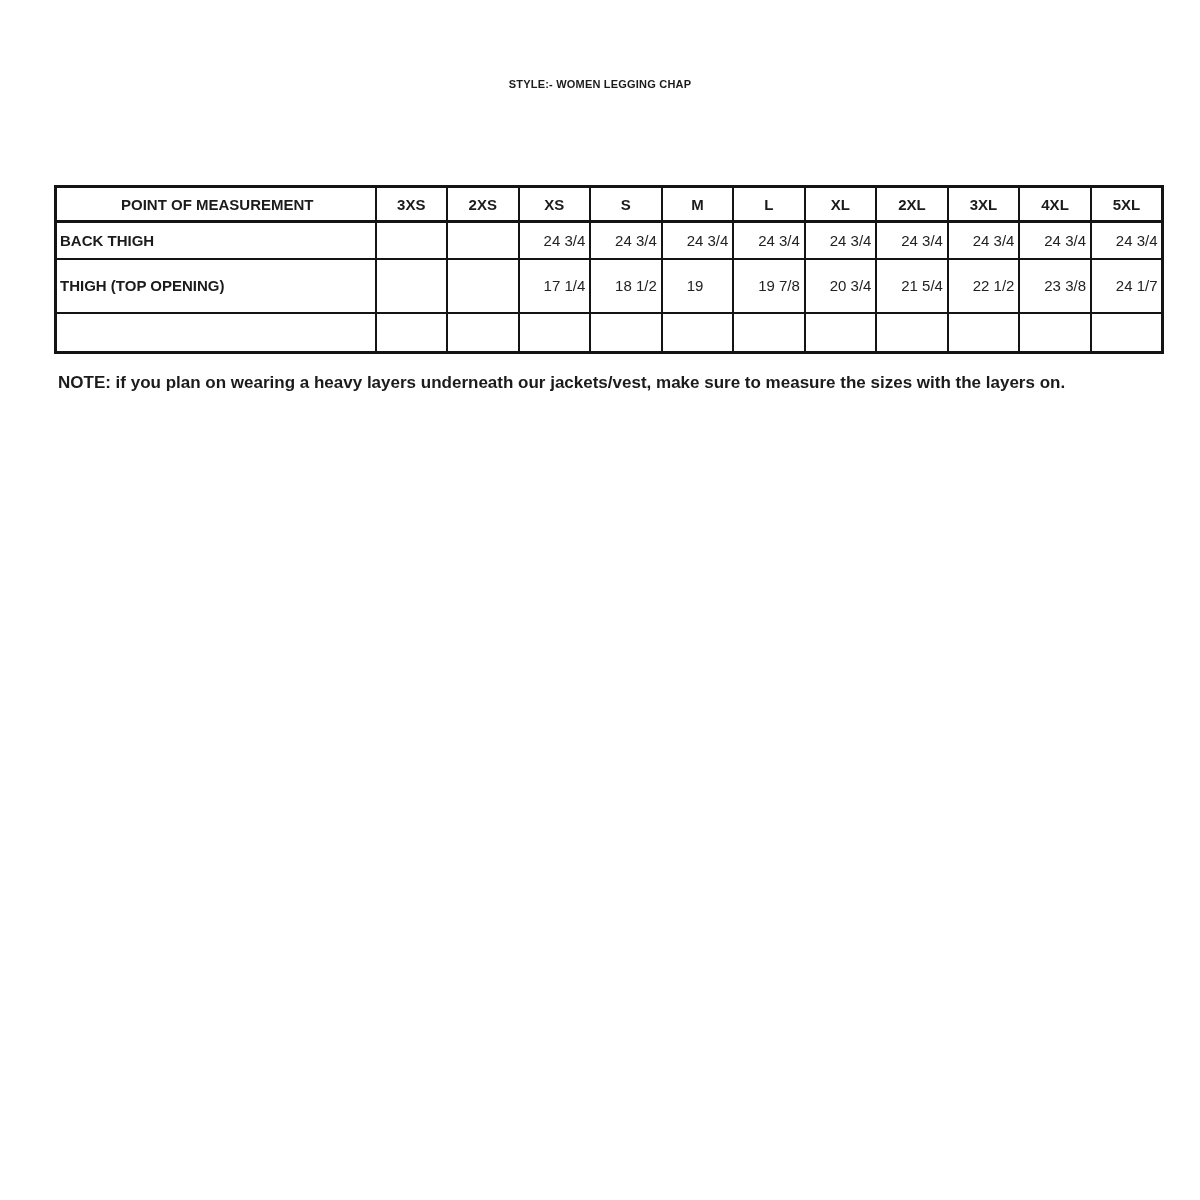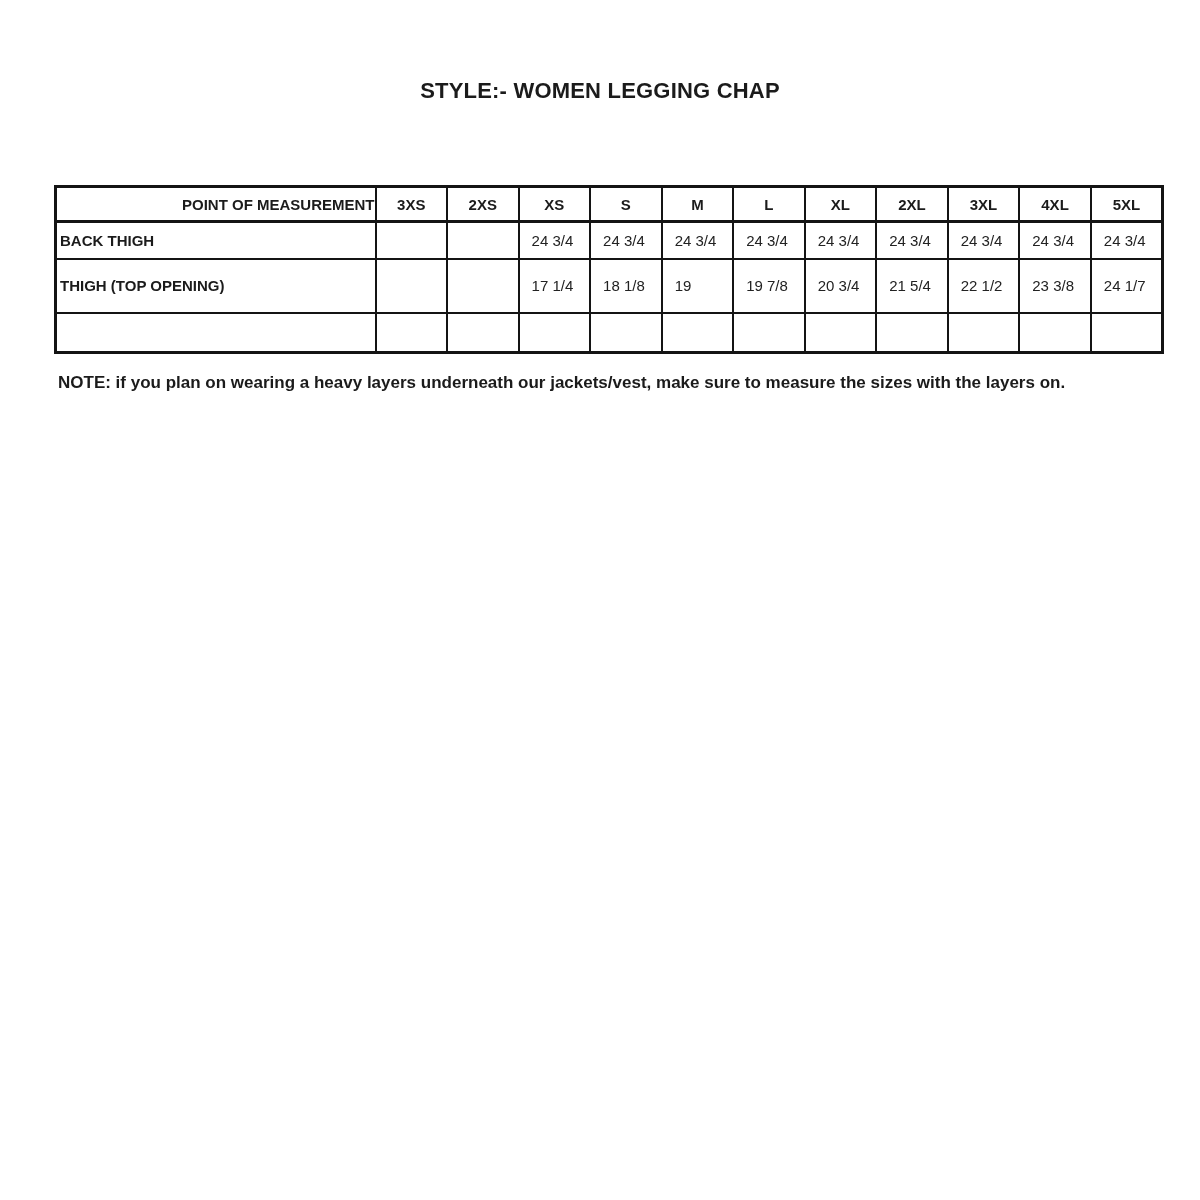--- a/index.html
+++ b/index.html
@@ -13,21 +13,21 @@
   .page {
     position: relative;
     width: 1200px; height: 1200px;
     background: #ffffff;
   }
   .doc-title {
     position: absolute;
     top: 78px; left: 0;
     width: 1200px;
     text-align: center;
-    font-size: 22px;
+    font-size: 11px;
     font-weight: bold;
     letter-spacing: 0.2px;
     color: #1b1b1b;
   }
   .size-table {
     position: absolute;
     top: 185px; left: 54px;
     width: 1110px;
     border-collapse: collapse;
     table-layout: fixed;
@@ -41,36 +41,36 @@
     overflow: hidden;
     white-space: nowrap;
   }
   .size-table thead th {
     height: 35px;
     font-weight: bold;
     text-align: center;
     border-bottom: 3px solid #141414;
   }
   .size-table thead th.measure-head {
-    text-align: right;
+    text-align: center;
     padding-left: 3px;
     margin-left: 32px;
   }
   .size-table tbody tr:nth-child(1) td { height: 37px; }
   .size-table tbody tr:nth-child(2) td { height: 54px; }
   .size-table tbody tr:nth-child(3) td { height: 40px; }
   .size-table td.row-label {
     font-weight: bold;
     text-align: left;
     padding-left: 3px;
   }
   .size-table td.size-value {
     font-weight: 400;
     text-align: left;
-    padding-left: 12px;
+    padding-left: 24px;
     color: #222222;
   }
   .doc-note {
     position: absolute;
     top: 373px; left: 58px;
     width: 1090px;
     font-size: 17px;
     font-weight: bold;
     color: #1b1b1b;
   }
@@ -126,21 +126,21 @@
           <td class="size-value">24 3/4</td>
           <td class="size-value">24 3/4</td>
           <td class="size-value">24 3/4</td>
           <td class="size-value">24 3/4</td>
         </tr>
         <tr>
           <td class="row-label">THIGH (TOP OPENING)</td>
           <td class="size-value"></td>
           <td class="size-value"></td>
           <td class="size-value">17 1/4</td>
-          <td class="size-value">18 1/8</td>
+          <td class="size-value">18 1/2</td>
           <td class="size-value">19</td>
           <td class="size-value">19 7/8</td>
           <td class="size-value">20 3/4</td>
           <td class="size-value">21 5/4</td>
           <td class="size-value">22 1/2</td>
           <td class="size-value">23 3/8</td>
           <td class="size-value">24 1/7</td>
         </tr>
         <tr>
           <td class="row-label"></td>

